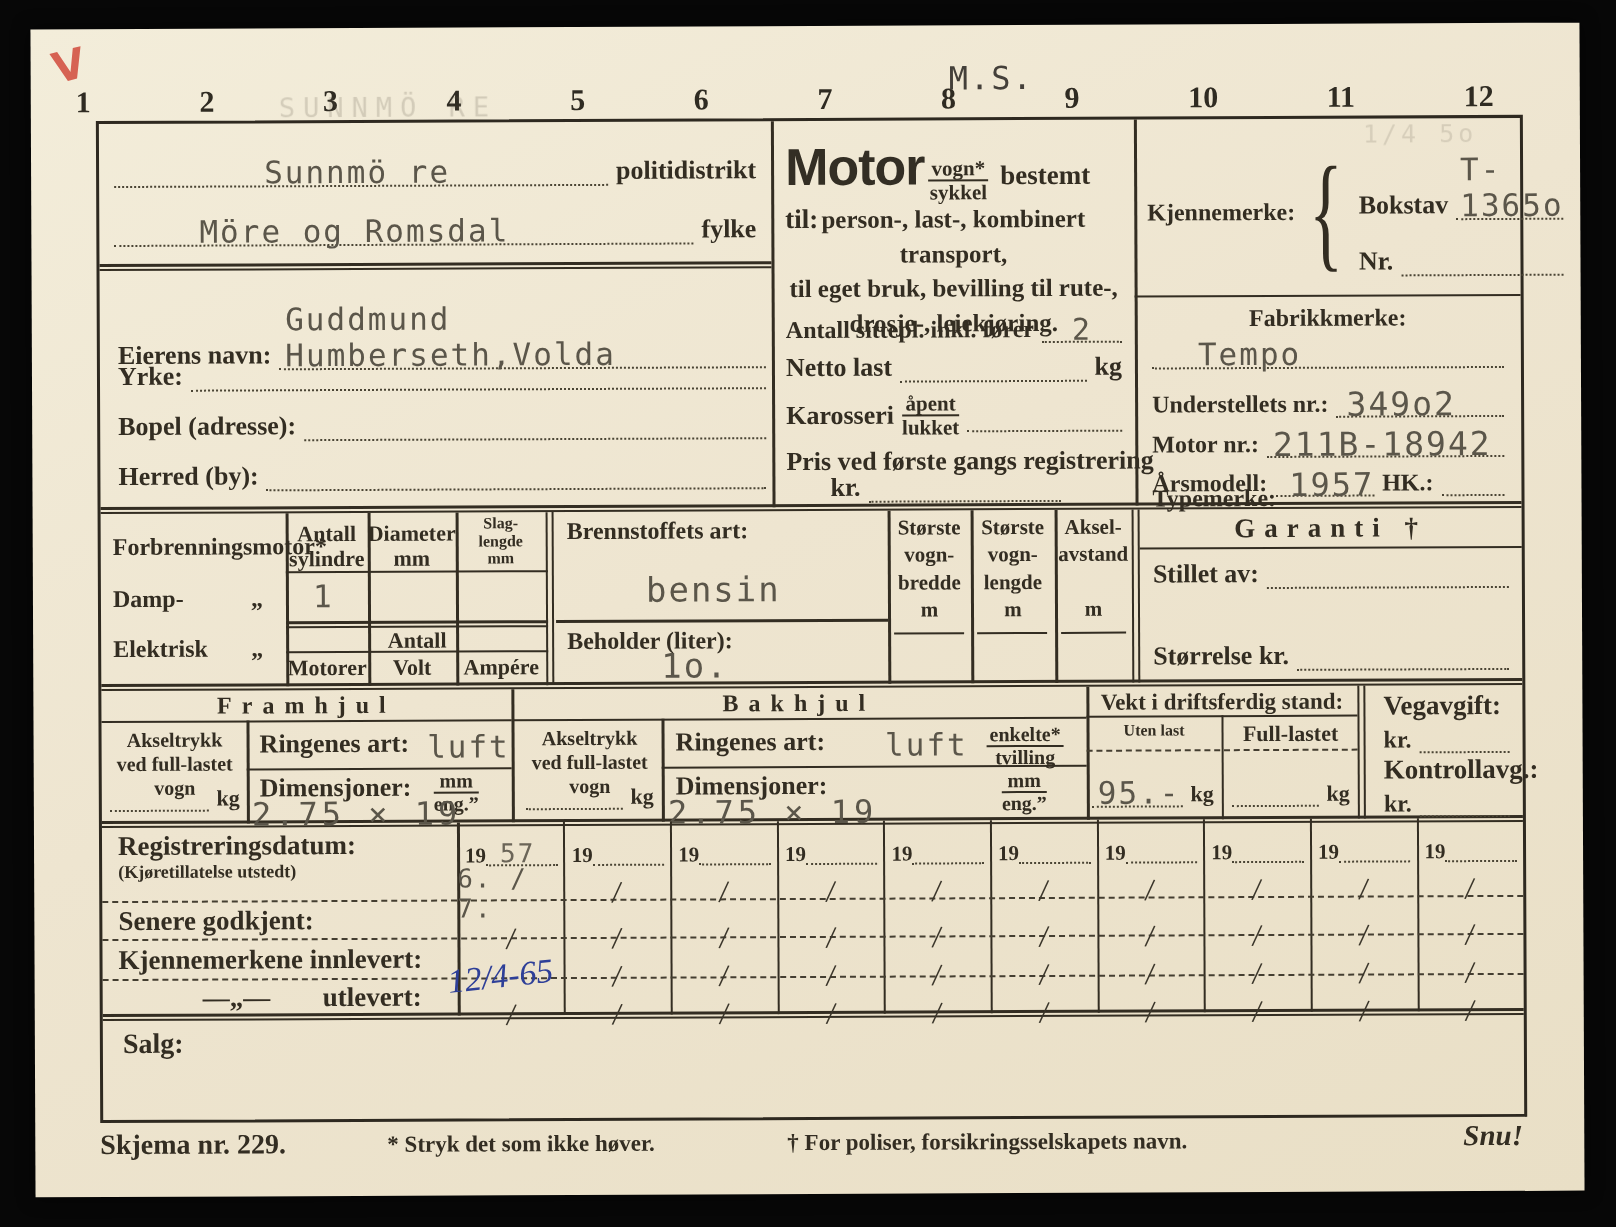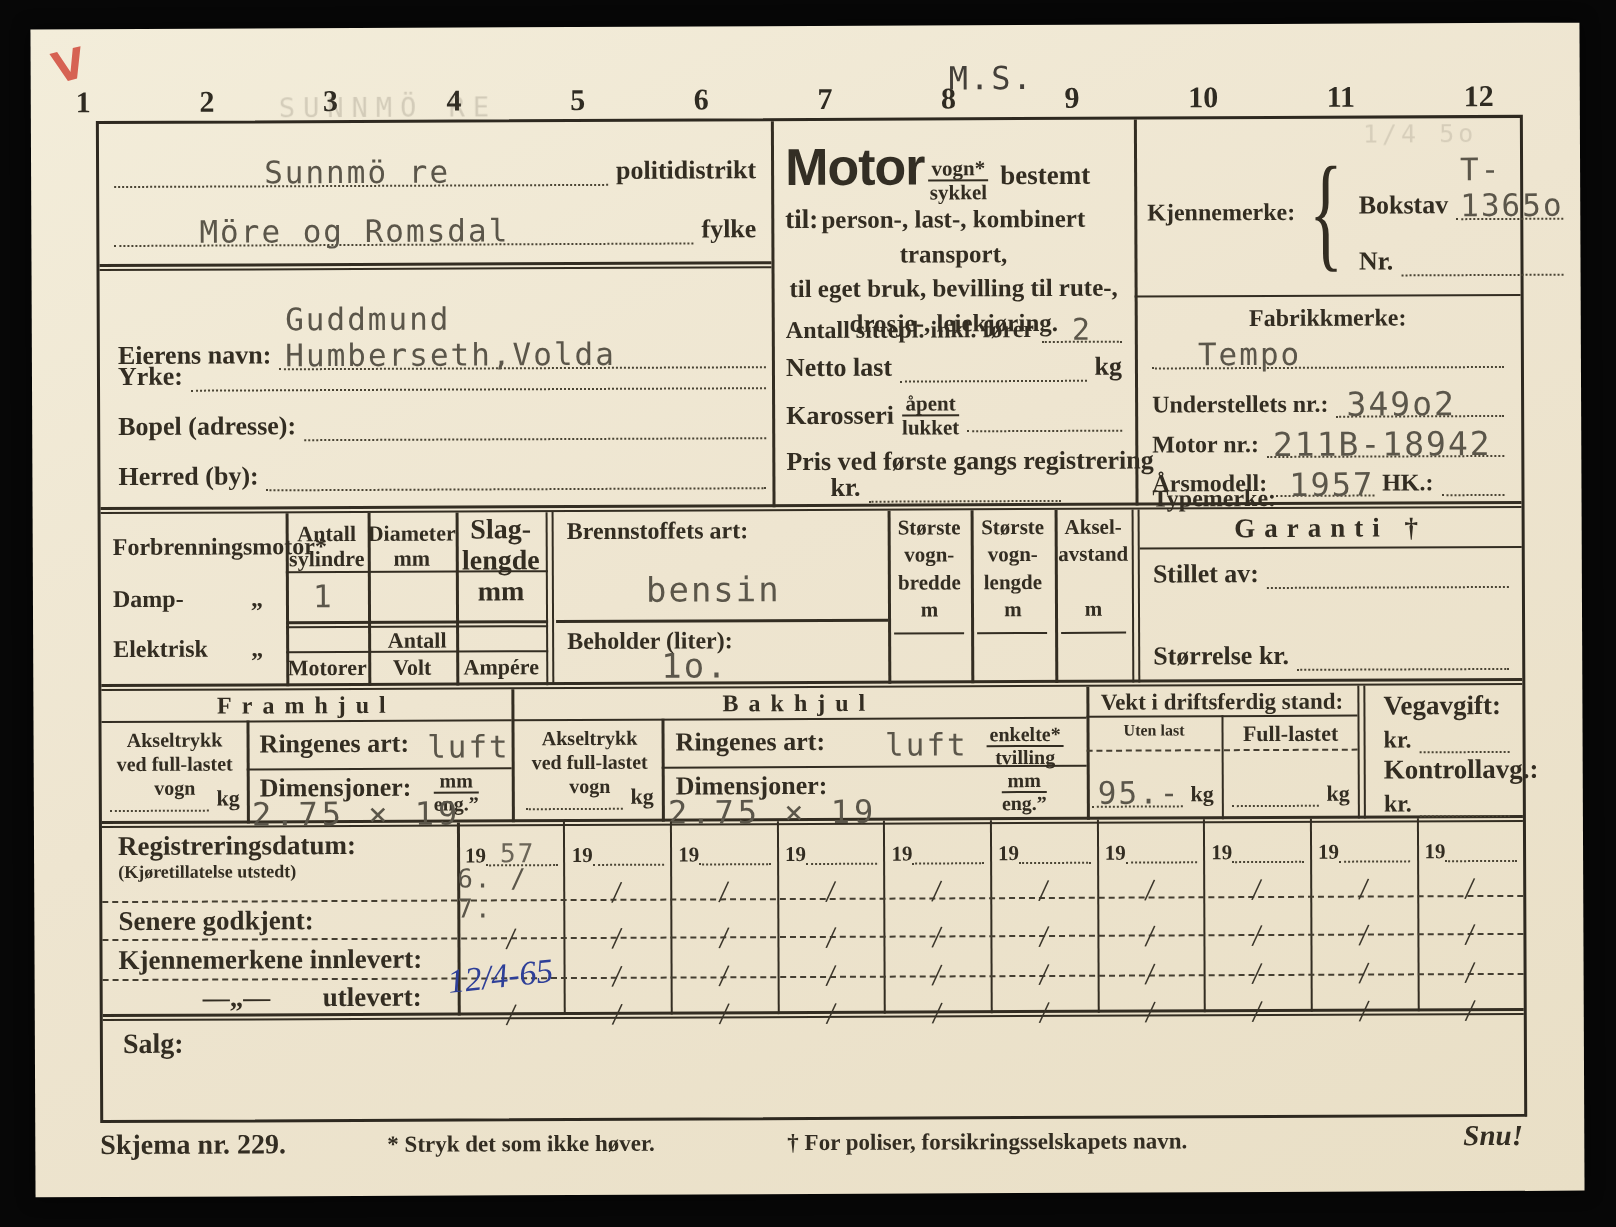--- a/index.html
+++ b/index.html
@@ -219,21 +219,21 @@
     </div>
     <div style="position:absolute;left:12px;top:512px;width:150px;display:flex;justify-content:space-between;">
       <span class="lbl lab24">Elektrisk</span>
       <span class="lbl lab24">„</span>
     </div>
 
     <div class="ctr lbl pre" style="position:absolute;left:185px;top:398px;width:82px;font-size:22px;line-height:1.15;">Antall
 sylindre</div>
     <div class="ctr lbl pre" style="position:absolute;left:267px;top:398px;width:88px;font-size:22px;line-height:1.15;">Diameter
 mm</div>
-    <div class="ctr lbl pre" style="position:absolute;left:355px;top:392px;width:90px;font-size:28px;line-height:1.1;">Slag-
+    <div class="ctr lbl pre" style="position:absolute;left:355px;top:392px;width:90px;font-size:16px;line-height:1.1;">Slag-
 lengde
 mm</div>
     <div class="typed" style="position:absolute;left:212px;top:455px;font-size:31px;">1</div>
     <div class="ctr lbl" style="position:absolute;left:185px;top:505px;width:262px;font-size:22px;">Antall</div>
     <div class="ctr lbl" style="position:absolute;left:185px;top:532px;width:82px;font-size:22px;">Motorer</div>
     <div class="ctr lbl" style="position:absolute;left:267px;top:532px;width:88px;font-size:22px;">Volt</div>
     <div class="ctr lbl" style="position:absolute;left:355px;top:532px;width:90px;font-size:22px;">Ampére</div>
 
     <div class="lbl lab24" style="position:absolute;left:466px;top:396px;">Brennstoffets art:</div>
     <div class="typed" style="position:absolute;left:545px;top:448px;font-size:34px;">bensin</div>

